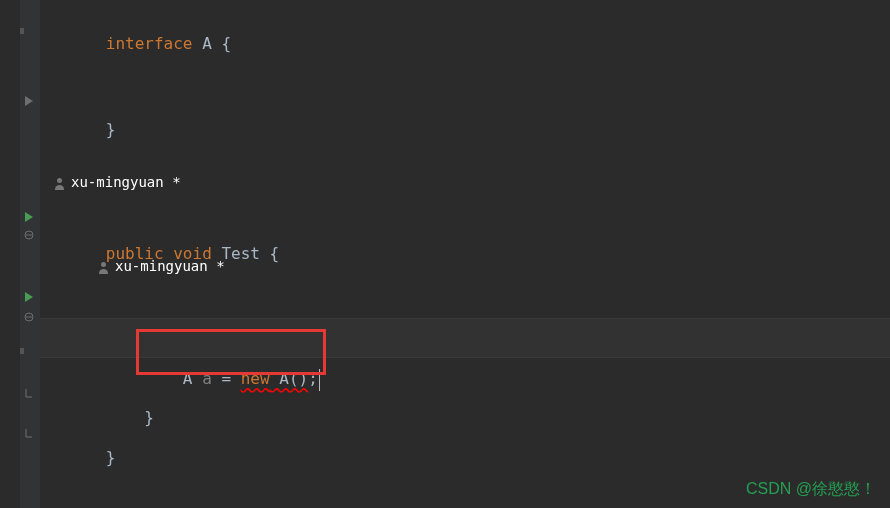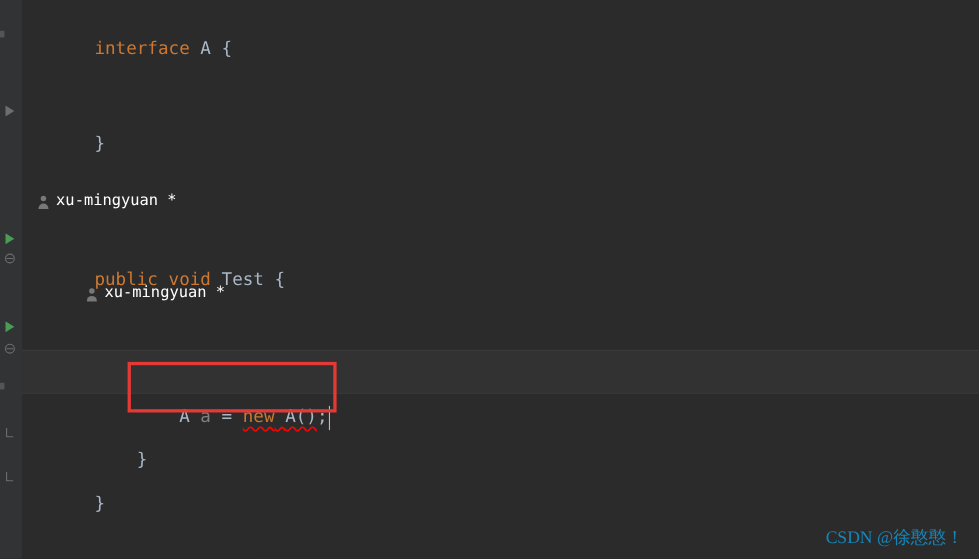--- a/index.html
+++ b/index.html
@@ -8,20 +8,21 @@
       font-family: 'Consolas', 'Monaco', monospace;
       font-size: 16px;
       width: 890px;
       height: 508px;
       overflow: hidden;
       position: relative;
     }
     .editor {
       display: flex;
       height: 100%;
+      padding-left: 20px;
     }
     .gutter {
       width: 20px;
       background: #313335;
       position: relative;
       flex-shrink: 0;
     }
     .gutter-icon {
       position: absolute;
       left: 2px;
@@ -109,23 +110,23 @@
       width: 1px;
       height: 22px;
       background: #bbbbbb;
       vertical-align: middle;
       margin-left: 1px;
     }
     .watermark {
       position: absolute;
       bottom: 8px;
       right: 14px;
-      color: #0ea5e9;
+      color: #22c55e;
       font-size: 16px;
-      font-family: Liberation Serif, serif;
+      font-family: Liberation Sans, sans-serif;
       opacity: 0.75;
     }
     .gutter-left-strip {
       position: absolute;
       left: 0;
       width: 4px;
       background: #555;
     }
   </style>
 </head>

